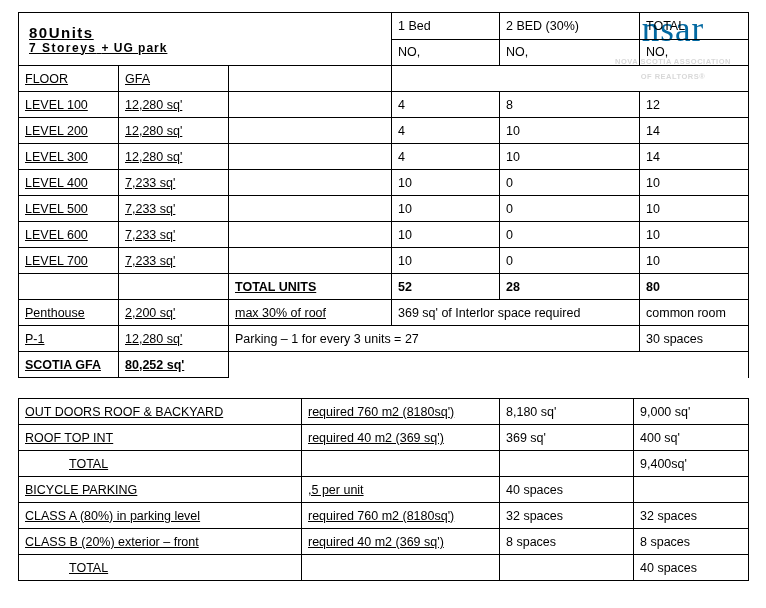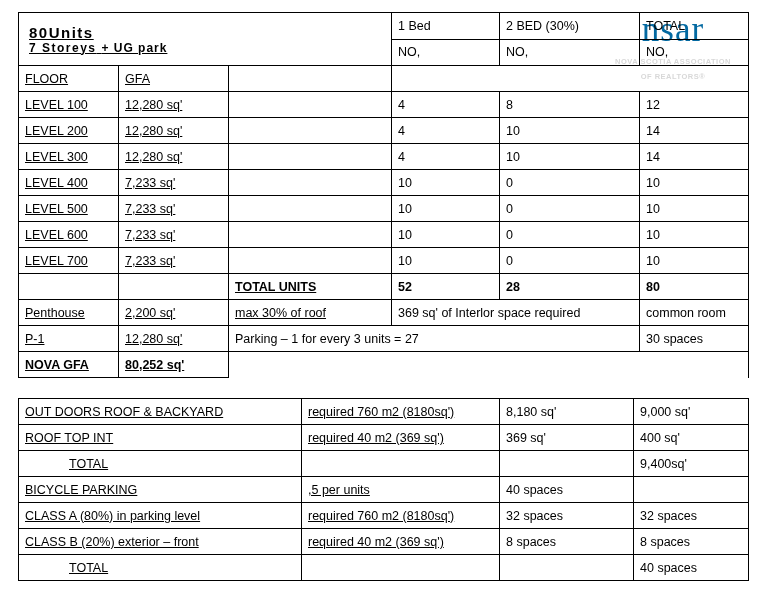--- a/index.html
+++ b/index.html
@@ -213,21 +213,21 @@
     </tr>
 
     <tr>
       <td class="l">P-1</td>
       <td class="l">12,280 sq'</td>
       <td class="c" colspan="3">Parking – 1 for every 3 units = 27</td>
       <td class="c">30 spaces</td>
     </tr>
 
     <tr>
-      <td class="l b">NOVA GFA</td>
+      <td class="l b">SCOTIA GFA</td>
       <td class="l b">80,252  sq'</td>
       <td class="nb-r nb-b"></td>
       <td class="nb-l nb-r nb-b"></td>
       <td class="nb-l nb-r nb-b"></td>
       <td class="nb-l nb-b"></td>
     </tr>
   </tbody>
 </table>
 
 <table id="table-amenity">
@@ -251,21 +251,21 @@
       <td class="c">400 sq'</td>
     </tr>
     <tr>
       <td class="l" style="padding-left:50px">TOTAL</td>
       <td class="l"></td>
       <td class="c"></td>
       <td class="c">9,400sq'</td>
     </tr>
     <tr>
       <td class="l">BICYCLE PARKING</td>
-      <td class="l">,5 per units</td>
+      <td class="l">,5 per unit</td>
       <td class="c">40 spaces</td>
       <td class="c"></td>
     </tr>
     <tr>
       <td class="l">CLASS A  (80%)    in parking level</td>
       <td class="l">required 760 m2 (8180sq')</td>
       <td class="c">32 spaces</td>
       <td class="c">32 spaces</td>
     </tr>
     <tr>

